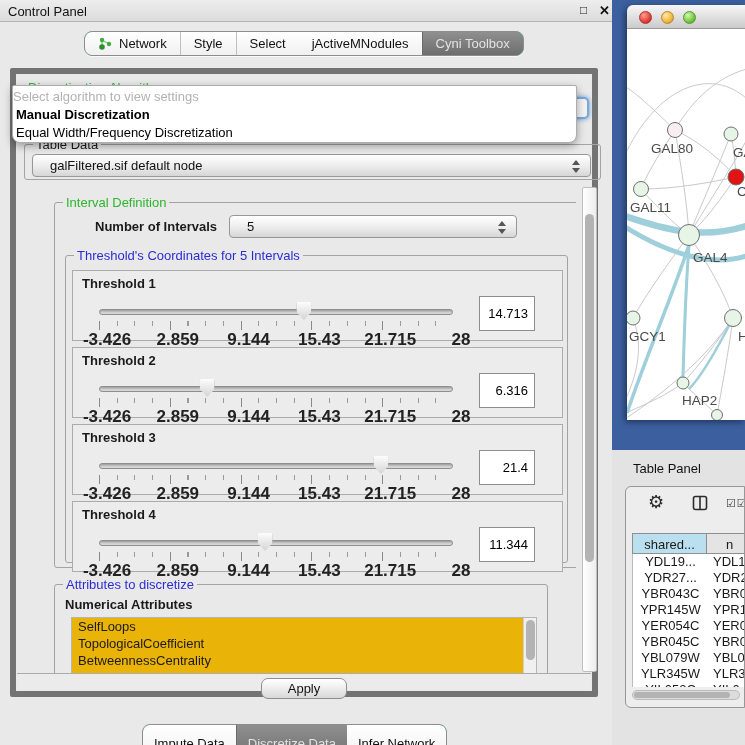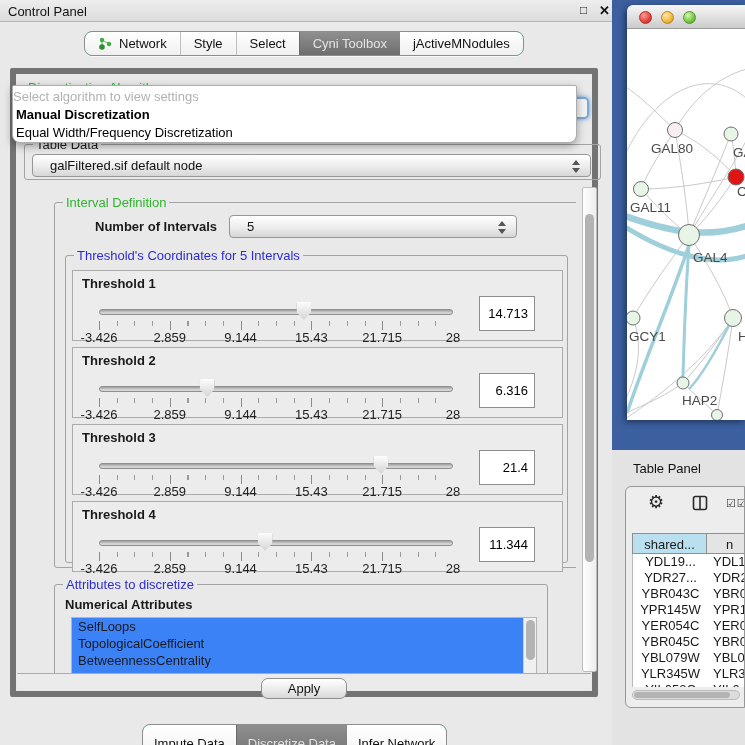--- a/index.html
+++ b/index.html
@@ -76,27 +76,27 @@
   .track { position:absolute; left:4px; right:4px; top:12px; height:6px; border-radius:4px;
     background:linear-gradient(#9d9d9d,#cfcfcf 60%,#d8d8d8); border:1px solid #8f8f8f; }
   .sl-thumb { position:absolute; top:5px; width:15px; height:18px; transform:translateX(-50%);
     background:linear-gradient(#fdfdfd,#d4d4d4); filter:drop-shadow(0 0 1px #777);
     clip-path:polygon(8% 0,92% 0,100% 10%,100% 55%,50% 100%,0 55%,0 10%); }
   .scale { position:absolute; left:4px; right:4px; top:24px; height:20px; }
   .ticks-minor { position:absolute; left:0; right:0; top:0; height:5px;
     background:repeating-linear-gradient(to right,#9a9a9a 0 1px,transparent 1px 5%); }
   .ticks-major { position:absolute; left:0; right:0; top:0; height:9px;
     background:repeating-linear-gradient(to right,#8a8a8a 0 1px,transparent 1px 20%); }
-  .tick-lb { position:absolute; top:9px; transform:translateX(-50%); font-size:13px; font-weight:normal; color:#222; white-space:nowrap; }
+  .tick-lb { position:absolute; top:9px; transform:translateX(-50%); font-size:17px; font-weight:bold; color:#222; white-space:nowrap;margin-left:8px; }
   .valbox { position:absolute; left:406px; top:25px; width:56px; height:35px; background:#ffffff;
     border:1px solid #8e8e8e; text-align:right; padding-right:6px; line-height:33px; font-size:13px; color:#000; }
 
   .attrs-group { left:34px; top:398px; width:494px; height:95px; }
   .attrs-sub { position:absolute; left:10px; top:12px; font-weight:bold; }
-  .listbox { position:absolute; left:16px; top:32px; width:466px; height:60px; background:#3b82f6;
+  .listbox { position:absolute; left:16px; top:32px; width:466px; height:60px; background:#eab308;
     border:1px solid #b5b5b5; overflow:hidden; }
   .listbox .li { height:17px; line-height:17px; padding-left:6px; color:#1a1a1a; }
   .list-scroll { position:absolute; right:0; top:0; width:13px; height:100%; background:#f0f0f0; border-left:1px solid #cfcfcf; }
   .list-scroll .thumb { position:absolute; left:2px; top:2px; width:9px; height:40px; background:#b3b3b3; border-radius:5px; }
 
   .apply-row { position:absolute; left:1px; right:1px; top:599px; bottom:1px; border-top:1px solid #ababab; background:#ebebeb; }
   .apply-btn { position:absolute; left:50%; transform:translateX(-50%); top:4px; width:86px; height:21px;
     background:linear-gradient(#ffffff,#ededed 50%,#d8d8d8); border:1px solid #8f8f8f; border-radius:7px;
     text-align:center; line-height:19px; font-size:13px; color:#111; }
 
@@ -153,25 +153,25 @@
         <circle cx="11" cy="8" r="2.2" fill="#3fae3f"></circle>
       </svg>
       <span>Network</span>
     </div>
     <div class="item sep">
         <span>Style</span>
       </div>
     <div class="item sep">
         <span>Select</span>
       </div>
+    <div class="item">
+        <span>jActiveMNodules</span>
+      </div>
     <div class="item dark">
         <span>Cyni Toolbox</span>
-      </div>
-    <div class="item">
-        <span>jActiveMNodules</span>
       </div>
   </div>
 
   <div class="outer-box">
     <span class="algo-label green-title">Discretization Algorithm</span>
 
     <div class="group td-group">
       <span class="gtitle">Table Data</span>
       <div class="combo" style="left:7px; top:9px; right:9px;">
         <span>galFiltered.sif default node</span>

